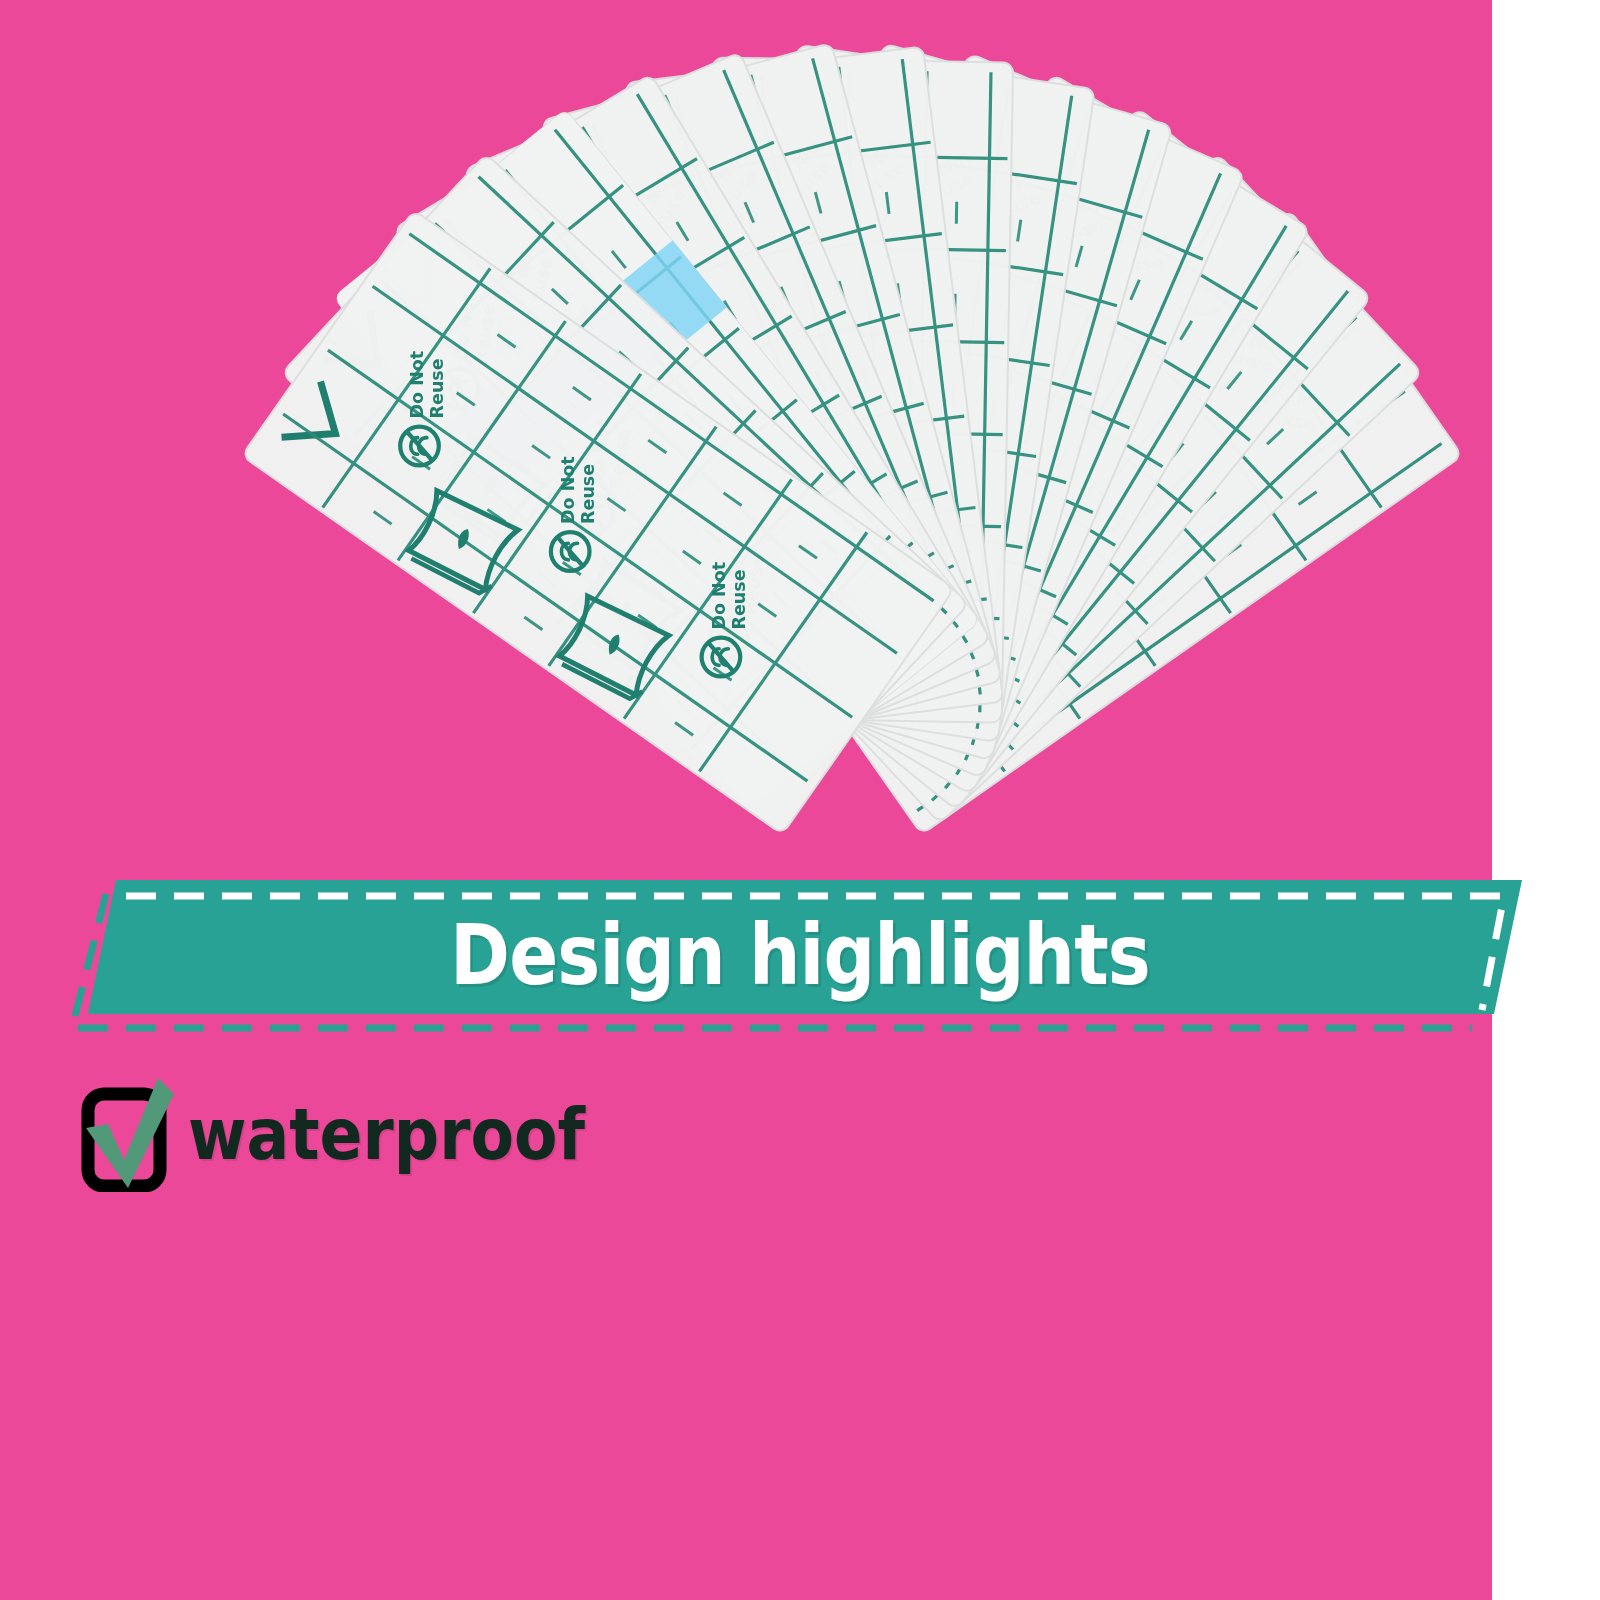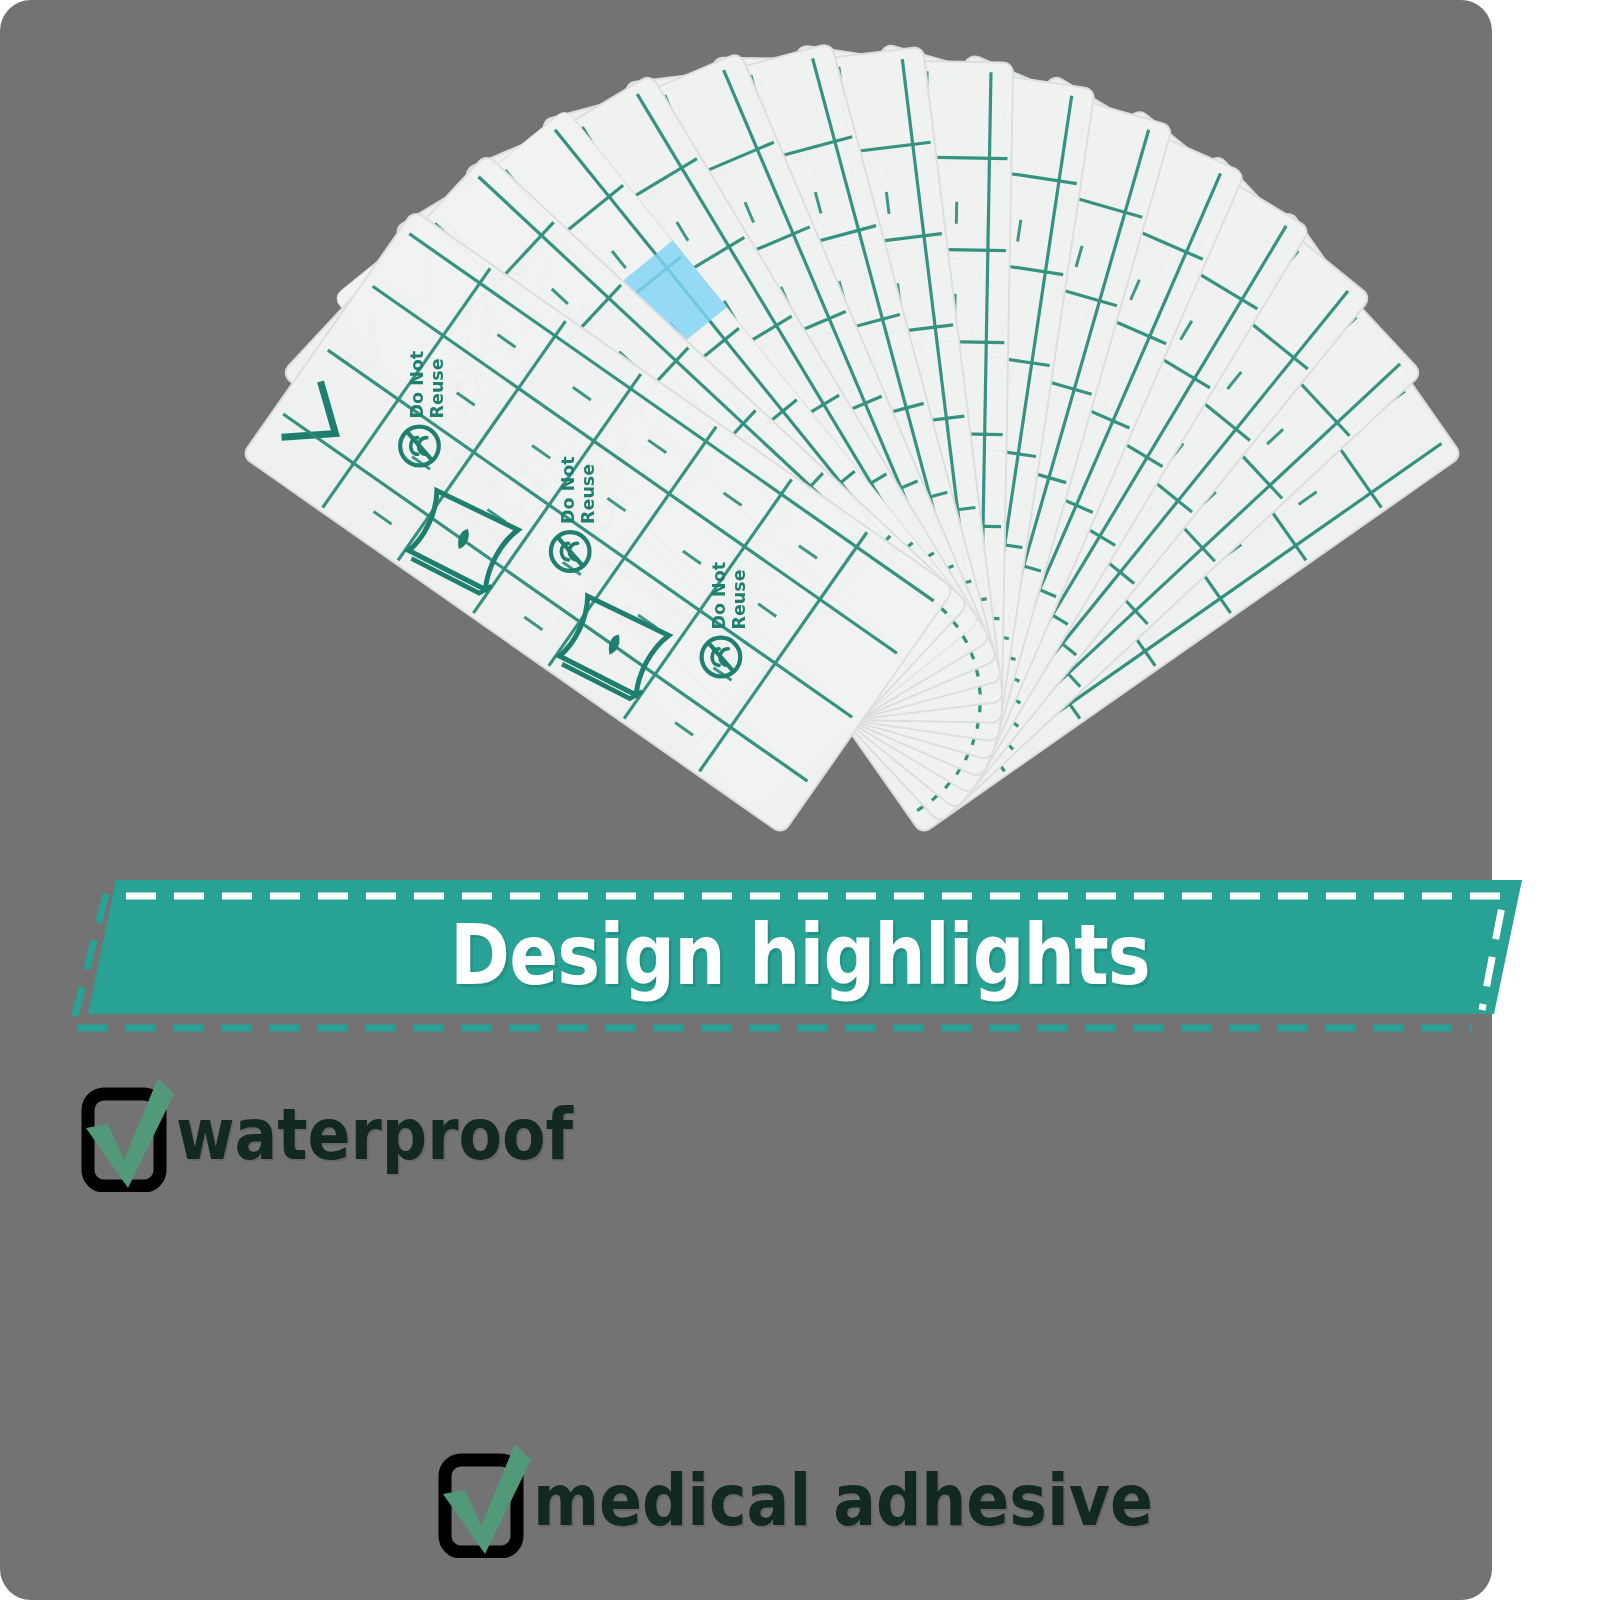--- a/index.html
+++ b/index.html
@@ -5,22 +5,21 @@
   * { box-sizing: border-box; margin: 0; padding: 0; }
   html, body {
     width: 1600px; height: 1600px;
     background: #ffffff;
     font-family: "Liberation Sans", sans-serif;
     overflow: hidden;
   }
   #page {
     position: relative;
     width: 1492px; height: 1600px;
-    background: #737373;
-    border-radius: 31px;
+    background: #ec4899;
   }
 
   
   #product-photo {
     position: absolute;
     left: 0; top: 0;
     width: 1600px; height: 860px;
     overflow: hidden;
   }
   #fan-svg { display: block; width: 1600px; height: 860px; }
@@ -51,21 +50,21 @@
   
   #features {
     position: absolute;
     left: 0; top: 1070px;
     width: 1600px; height: 530px;
   }
   .feature {
     position: absolute;
     display: flex;
     align-items: center;
-    gap: 0px;
+    gap: 12px;
   }
   .chk {
     position: relative;
     flex: 0 0 auto;
     width: 104px; height: 116px;
   }
   .chk svg { display: block; width: 104px; height: 116px; }
   .feature-label {
     color: #12291F;
     font-family: "DejaVu Sans", sans-serif;
@@ -264,24 +263,15 @@
           <rect x="10" y="18" width="72" height="92" rx="16" ry="16" fill="none" stroke="#000000" stroke-width="13"></rect>
           <path d="M 8 52 L 30 48 L 46 84 L 80 2 L 96 18 L 50 112 Z" fill="#52997A"></path>
         </svg>
       </span>
       <span class="feature-label">waterproof</span>
     </div>
 
 
 
 
-    <div class="feature f-medical-adhesive">
-      <span class="chk">
-        <svg viewBox="0 0 104 116" xmlns="http://www.w3.org/2000/svg">
-          <rect x="10" y="18" width="72" height="92" rx="16" ry="16" fill="none" stroke="#000000" stroke-width="13"></rect>
-          <path d="M 8 52 L 30 48 L 46 84 L 80 2 L 96 18 L 50 112 Z" fill="#52997A"></path>
-        </svg>
-      </span>
-      <span class="feature-label">medical adhesive</span>
-    </div>
 
   </div>
 </div>
 
 </body></html>

